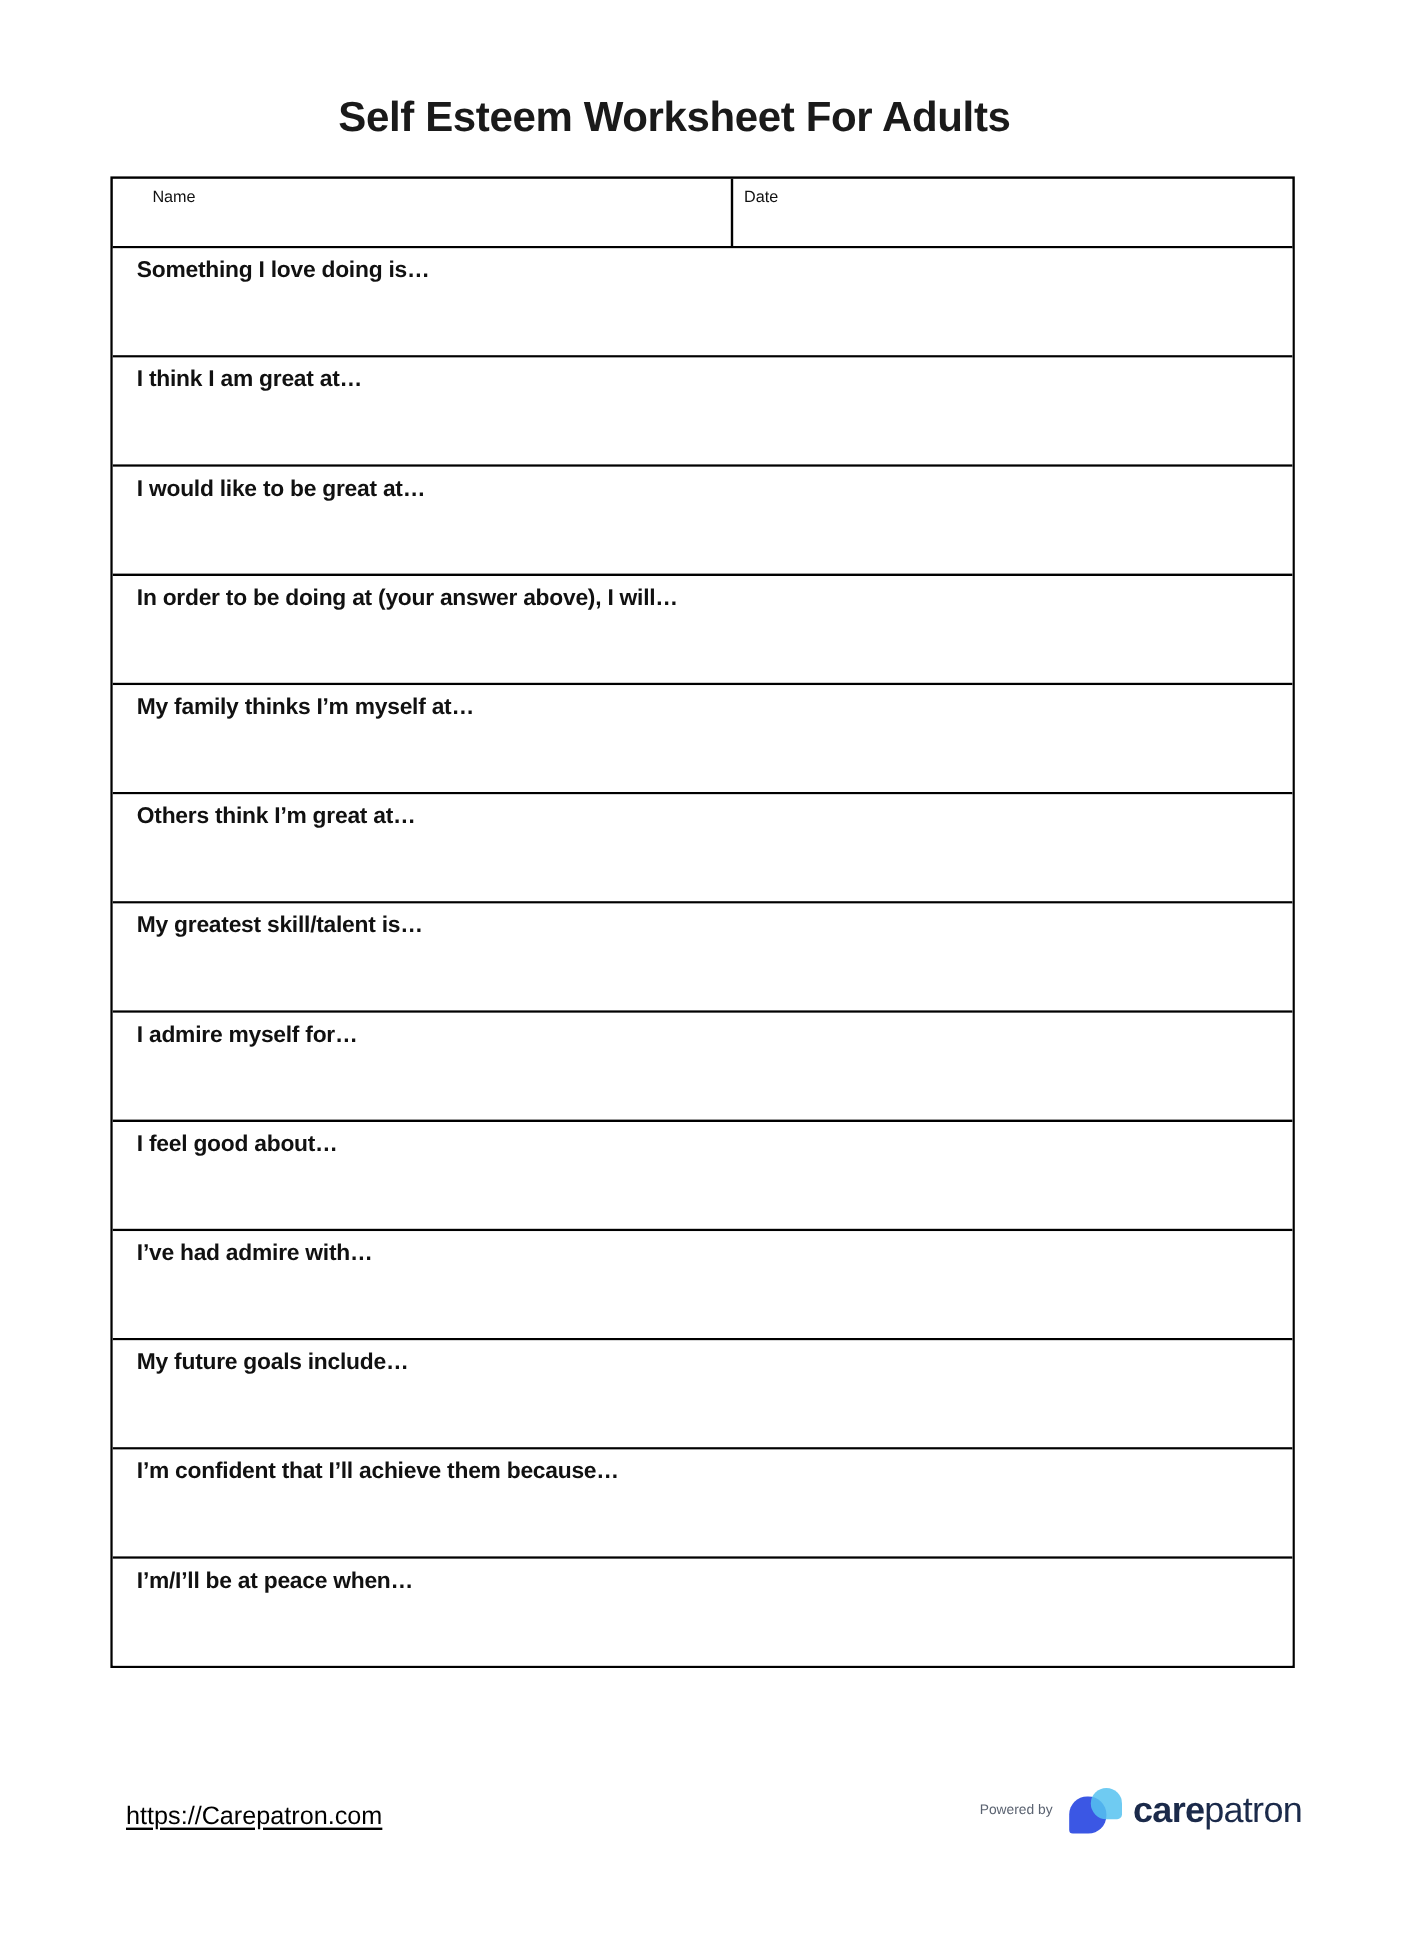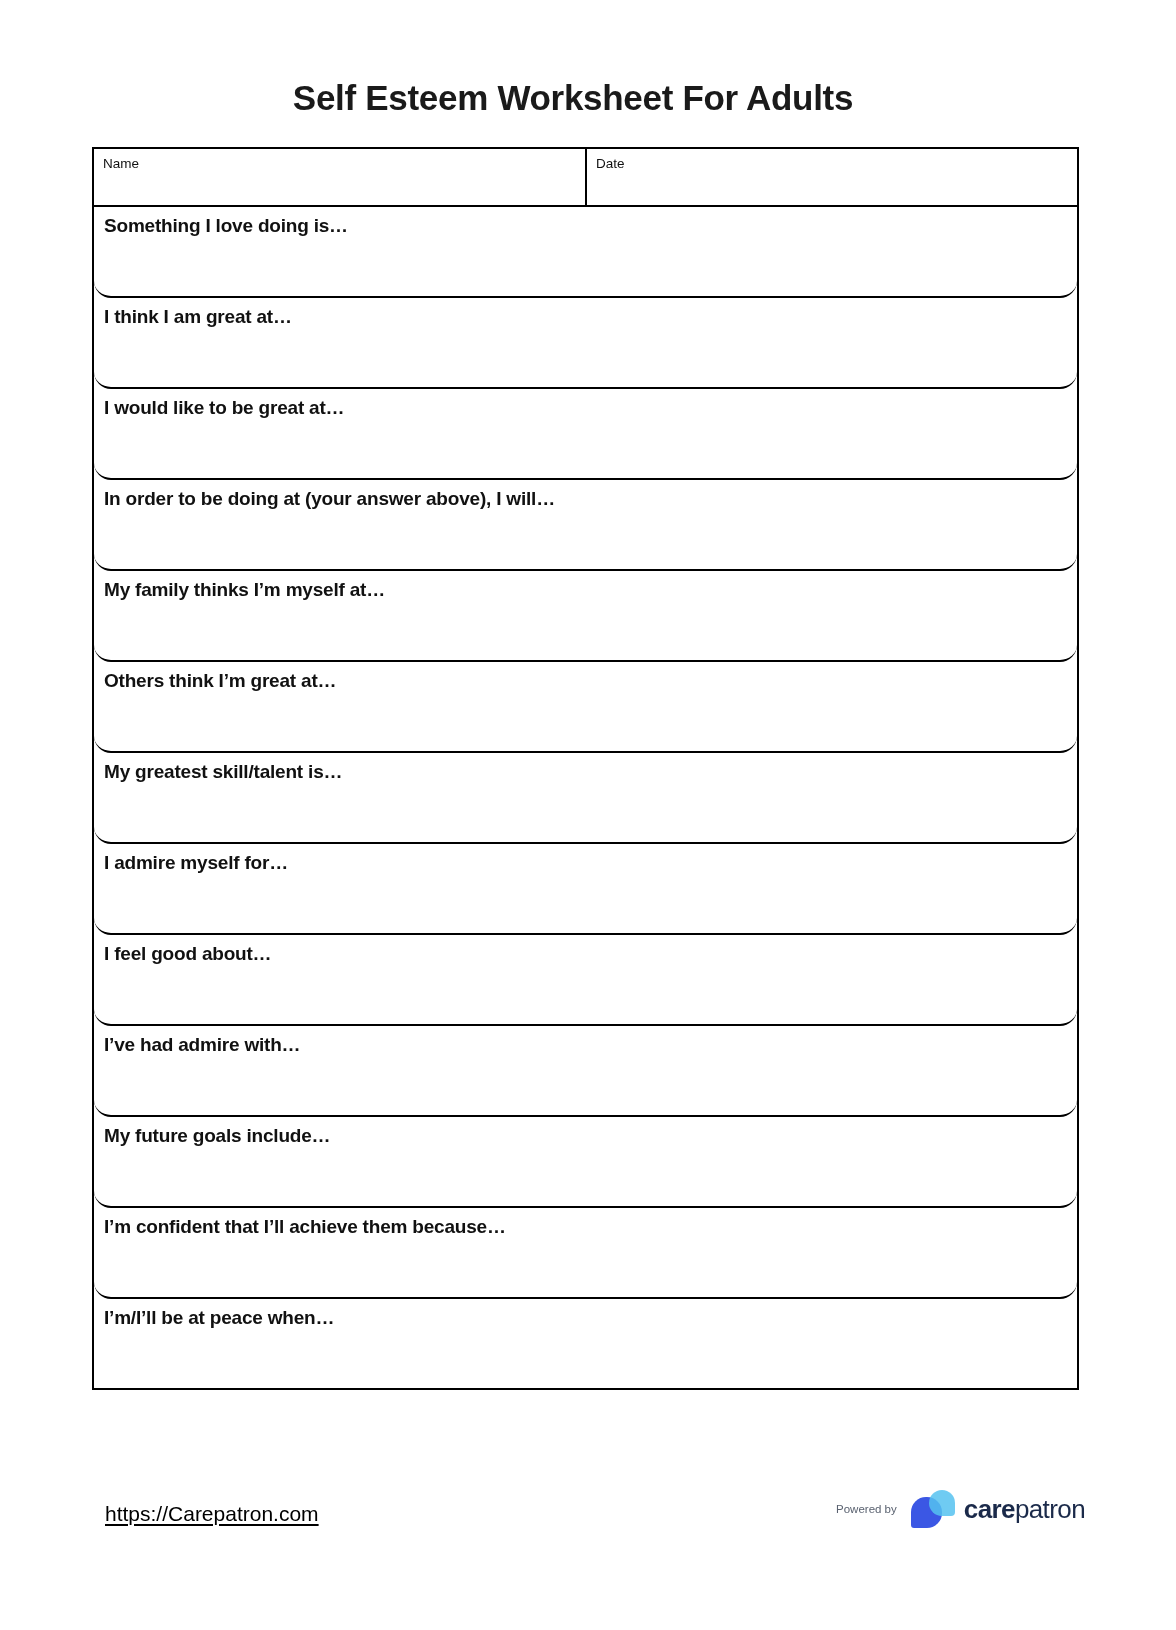--- a/index.html
+++ b/index.html
@@ -14,52 +14,51 @@
   .title {
     position: absolute;
     top: 78px;
     left: 0;
     width: 1124px;
     text-align: center;
     font-size: 35px;
     font-weight: 700;
     letter-spacing: -0.3px;
     color: #1a1a1a;
-    margin-left: 11px;
   }
   .sheet {
     position: absolute;
     left: 92px;
     top: 147px;
     width: 987px;
     border: 2px solid #000000;
     background: #ffffff;
   }
   .header-row {
     display: flex;
     height: 58px;
     border-bottom: 2px solid #000000;
+    padding-left: 24px;
   }
   .cell {
     padding: 7px 9px;
     font-size: 13.5px;
     font-weight: 400;
     color: #111111;
   }
   .name-cell {
     width: 493px;
     border-right: 2px solid #000000;
   }
   .date-cell { flex: 1; }
   .row {
     height: 91px;
     border-bottom: 2px solid #000000;
-    padding: 8px 10px;
+    padding: 8px 20px;
     background: #ffffff;
-    border-radius: 17px;
   }
   .row:last-child {
     height: 89px;
     border-bottom: none;
   }
   .prompt {
     font-size: 19px;
     font-weight: 700;
     color: #111111;
     letter-spacing: -0.2px;
@@ -105,21 +104,21 @@
   .bubble-right {
     position: absolute;
     left: 18px;
     top: 0;
     width: 26px;
     height: 26px;
     background: rgba(86, 194, 240, 0.85);
     border-radius: 13px 13px 4px 13px;
   }
   .brand {
-    font-size: 26px;
+    font-size: 30px;
     color: #1b2a4a;
     letter-spacing: -0.6px;
   }
   .brand b { font-weight: 700; }
   .brand span { font-weight: 400; }
 </style>
 </head>
 <body>
 
 <h1 class="title">Self Esteem Worksheet For Adults</h1>

